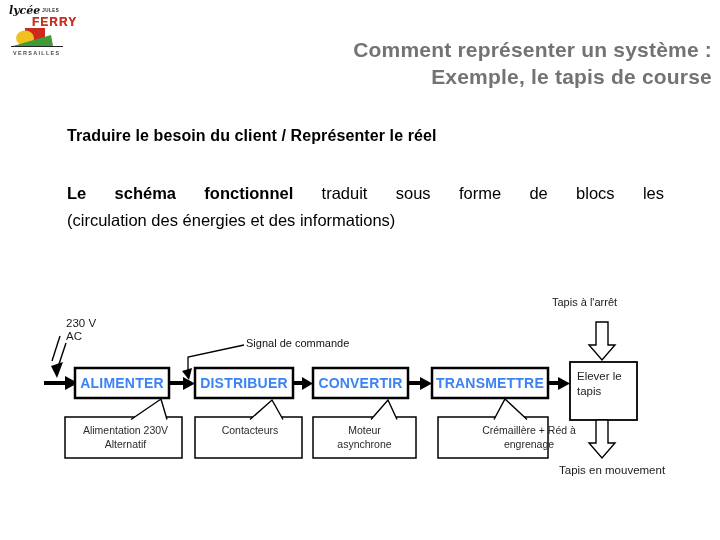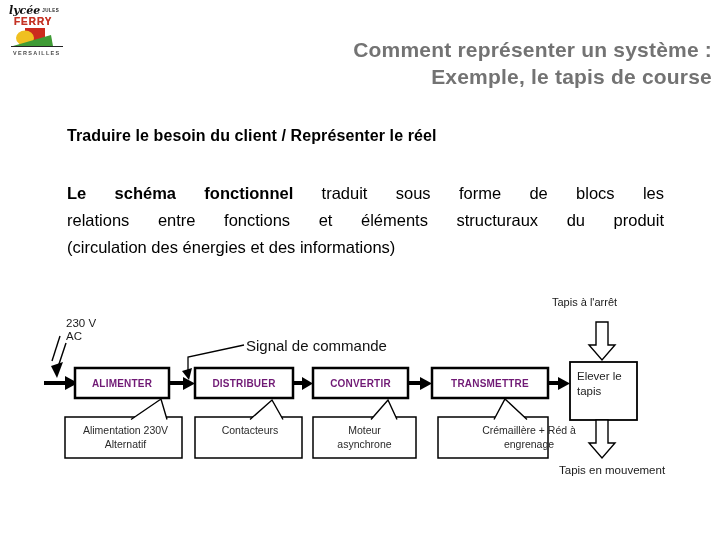--- a/index.html
+++ b/index.html
@@ -8,51 +8,51 @@
     background:#ffffff;
     font-family:"Liberation Sans", sans-serif;
     color:#000;
   }
   .abs{position:absolute;}
 
   
   .logo{left:9px;top:6px;width:70px;}
   .logo-script{font-family:"DejaVu Serif", serif;font-style:italic;font-size:11px;font-weight:bold;color:#111;line-height:10px;}
   .logo-jules{font-family:"Liberation Sans", sans-serif;font-style:normal;font-size:4.5px;font-weight:bold;letter-spacing:.5px;color:#222;vertical-align:2px;margin-left:2px;}
-  .logo-ferry{font-size:10px;font-weight:bold;letter-spacing:1px;color:#c43325;line-height:12px;margin-left:5px;text-shadow:0 0 0 #c43325;}
+  .logo-ferry{font-size:12px;font-weight:bold;letter-spacing:1px;color:#c43325;line-height:12px;margin-left:23px;text-shadow:0 0 0 #c43325;}
   .logo-shapes{display:block;margin-left:2px;}
   .logo-city{font-size:5.5px;font-weight:bold;letter-spacing:1.3px;color:#4a4a4a;margin-top:2px;margin-left:4px;}
 
   
   .title{left:0;top:36px;width:712px;text-align:right;
     font-size:21px;font-weight:bold;line-height:27px;letter-spacing:.2px;color:#737373;}
 
   
   .heading{left:67px;top:127px;width:600px;font-size:16px;font-weight:bold;letter-spacing:.1px;}
   .para{left:67px;top:180px;width:597px;font-size:16.5px;line-height:27px;}
   .para-line{width:100%;}
   .para-line.full{text-align:justify;text-align-last:justify;}
   .lead{font-weight:bold;}
 
   
   .diagram-svg{left:0;top:0;width:720px;height:540px;pointer-events:none;}
   .dlabel{font-size:11.5px;line-height:13px;color:#1a1a1a;}
   .block-label{display:flex;align-items:center;justify-content:center;
-    font-size:10px;font-weight:bold;letter-spacing:.2px;color:#701a75;}
+    font-size:14px;font-weight:bold;letter-spacing:.2px;color:#3b82f6;}
   .blk-a{left:75px;top:368px;width:94px;height:30px;}
   .blk-b{left:195px;top:368px;width:98px;height:30px;}
   .blk-c{left:313px;top:368px;width:95px;height:30px;}
   .blk-d{left:432px;top:368px;width:116px;height:30px;}
   .callout-text{font-size:10.5px;line-height:14px;color:#2a2a2a;text-align:center;}
   .co1{left:74px;top:423px;width:103px;}
   .co2{left:204px;top:423px;width:92px;}
   .co3{left:322px;top:423px;width:85px;}
   .co4{left:447px;top:423px;width:100px;margin-left:32px;}
   .l230{left:66px;top:317px;width:42px;font-size:11.5px;line-height:13px;}
-  .lsignal{left:246px;top:337px;font-size:15px;color:#111;}
+  .lsignal{left:246px;top:337px;font-size:11px;color:#111;}
   .ltapis-top{left:552px;top:296px;font-size:11px;color:#1a1a1a;}
   .ltapis-bot{left:559px;top:464px;font-size:11.5px;color:#1a1a1a;}
   .lelever{left:577px;top:369px;width:53px;font-size:11.5px;line-height:15px;color:#222;}
 </style>
 </head>
 <body>
 
 <div class="abs logo">
   <div class="logo-script"><span>lycée</span><span class="logo-jules">JULES</span></div>
   <div class="logo-ferry">FERRY</div>
@@ -69,21 +69,20 @@
   <div>Comment représenter un système :</div>
   <div>Exemple, le tapis de course</div>
 </div>
 
 <div class="abs heading">Traduire le besoin du client / Représenter le réel</div>
 
 <div class="abs para">
   <div class="para-line full">
     <span class="lead">Le schéma fonctionnel</span> <span>traduit sous forme de blocs les</span>
   </div>
-  <div class="para-line full">relations entre fonctions et éléments structuraux du produit</div>
   <div class="para-line">(circulation des énergies et des informations)</div>
 </div>
 
 <svg class="abs diagram-svg" viewBox="0 0 720 540">
 
   <g stroke="#000" stroke-width="1.4" fill="none">
     <path d="M60,336 L52,361"></path>
     <path d="M66,343 L58,367"></path>
     <polygon points="51,366 63,362 57,378" fill="#000" stroke="none"></polygon>
   </g>

